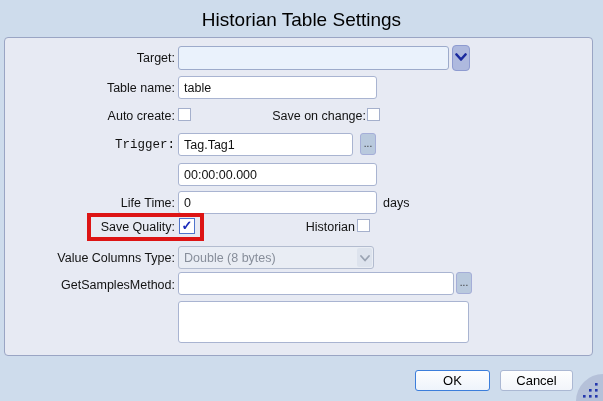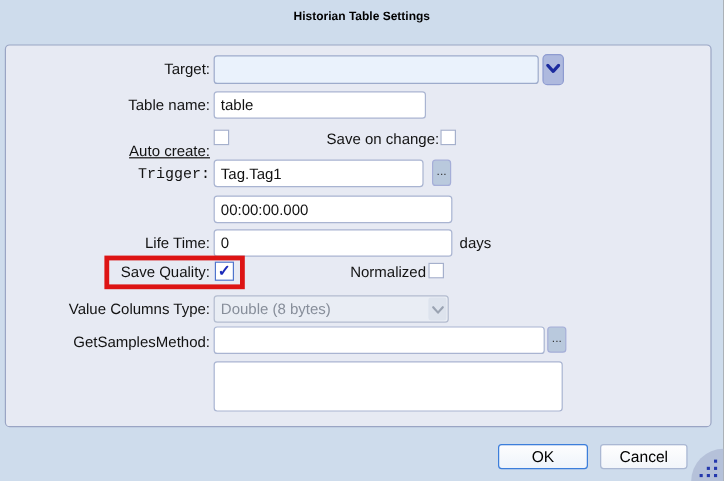--- a/index.html
+++ b/index.html
@@ -3,21 +3,21 @@
 <meta charset="utf-8">
 <style>
   html,body{margin:0;padding:0;background:#8a8a8a;}
   .dialog{
     position:relative;width:603px;height:401px;background:#cedcec;
     font-family:"Liberation Sans",sans-serif;font-size:12.5px;color:#111;
     overflow:hidden;
   }
   .title{
     position:absolute;top:9px;left:0;width:100%;text-align:center;
-    font-size:10px;color:#000;font-weight:bold;
+    font-size:19px;color:#000;
   }
   .panel{
     position:absolute;left:4px;top:37px;width:589px;height:319px;
     background:#e7eaf3;border:1px solid #9aa5c4;border-radius:4px;
     box-sizing:border-box;
   }
   .lbl{position:absolute;text-align:right;white-space:nowrap;color:#121212;}
   .fld{
     position:absolute;box-sizing:border-box;height:23px;
     background:#fff;border:1px solid #a9b4d1;border-radius:3px;
@@ -94,41 +94,41 @@
   <input class="fld combo" style="left: 178px; top: 46px; width: 271px; height: 24px;" value="">
   <div class="chev-btn" style="left:452px;top:45px;">
     <span>
       <svg width="12" height="9" viewBox="0 0 12 9">
           <path d="M1.5 1.5 L6 6.5 L10.5 1.5" fill="none" stroke="#1b2a9e" stroke-width="2.6" stroke-linecap="round" stroke-linejoin="round"></path>
         </svg>
     </span>
   </div>
 
   <div class="lbl" style="left:0;width:175px;top:81px;">Table name:</div>
-  <input class="fld" style="left: 178px; top: 76px; width: 177px;" value="table">
+  <input class="fld" style="left: 178px; top: 76px; width: 199px;" value="table">
 
-  <div class="lbl" style="left:0;width:175px;top:119px;text-decoration:underline;">Auto create:</div>
+  <div class="lbl" style="left:0;width:175px;top:109px;">Auto create:</div>
   <span class="cb" style="left:178px;top:108px;"></span>
   <div class="lbl" style="left:200px;width:166px;top:109px;">Save on change:</div>
   <span class="cb" style="left:367px;top:108px;"></span>
 
   <div class="lbl" style="left:0;width:175px;top:138px;font-family:Liberation Mono, monospace;">Trigger:</div>
   <input class="fld" style="left: 178px; top: 133px; width: 175px;" value="Tag.Tag1">
   <button class="browse-btn" style="left:360px;top:133px;">...</button>
 
   <input class="fld" style="left: 178px; top: 163px; width: 199px;" value="00:00:00.000">
 
   <div class="lbl" style="left:0;width:175px;top:196px;">Life Time:</div>
   <input class="fld" style="left: 178px; top: 191px; width: 199px;" value="0">
   <div class="unit" style="left:383px;top:196px;">days</div>
 
   <div class="hl-red"></div>
   <div class="lbl" style="left:0;width:175px;top:220px;">Save Quality:</div>
   <span class="cb checked" style="left:179px;top:218px;"><span>✓</span></span>
-  <div class="lbl" style="left:250px;width:105px;top:220px;">Normalized</div>
+  <div class="lbl" style="left:250px;width:105px;top:220px;">Historian</div>
   <span class="cb" style="left:357px;top:219px;"></span>
 
   <div class="lbl" style="left:0;width:175px;top:251px;">Value Columns Type:</div>
   <input class="fld disabled" style="left: 178px; top: 246px; width: 196px;" disabled="" value="Double (8 bytes)">
   <div class="combo-chev" style="left:357px;top:248px;">
     <span>
       <svg width="10" height="7" viewBox="0 0 10 7">
           <path d="M1 1 L5 5.5 L9 1" fill="none" stroke="#9aa3b2" stroke-width="1.8" stroke-linecap="round" stroke-linejoin="round"></path>
         </svg>
     </span>

